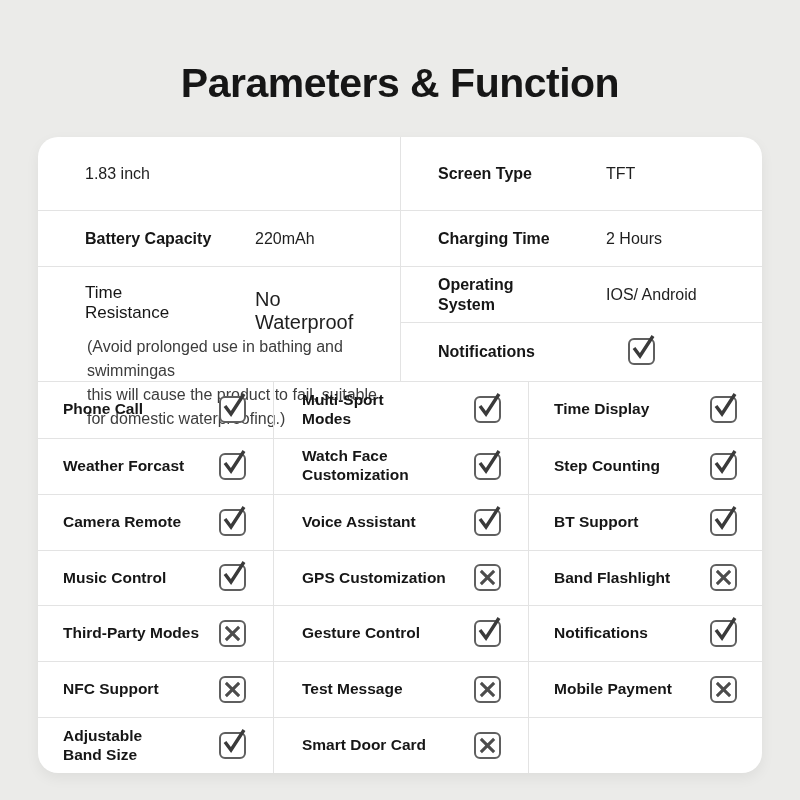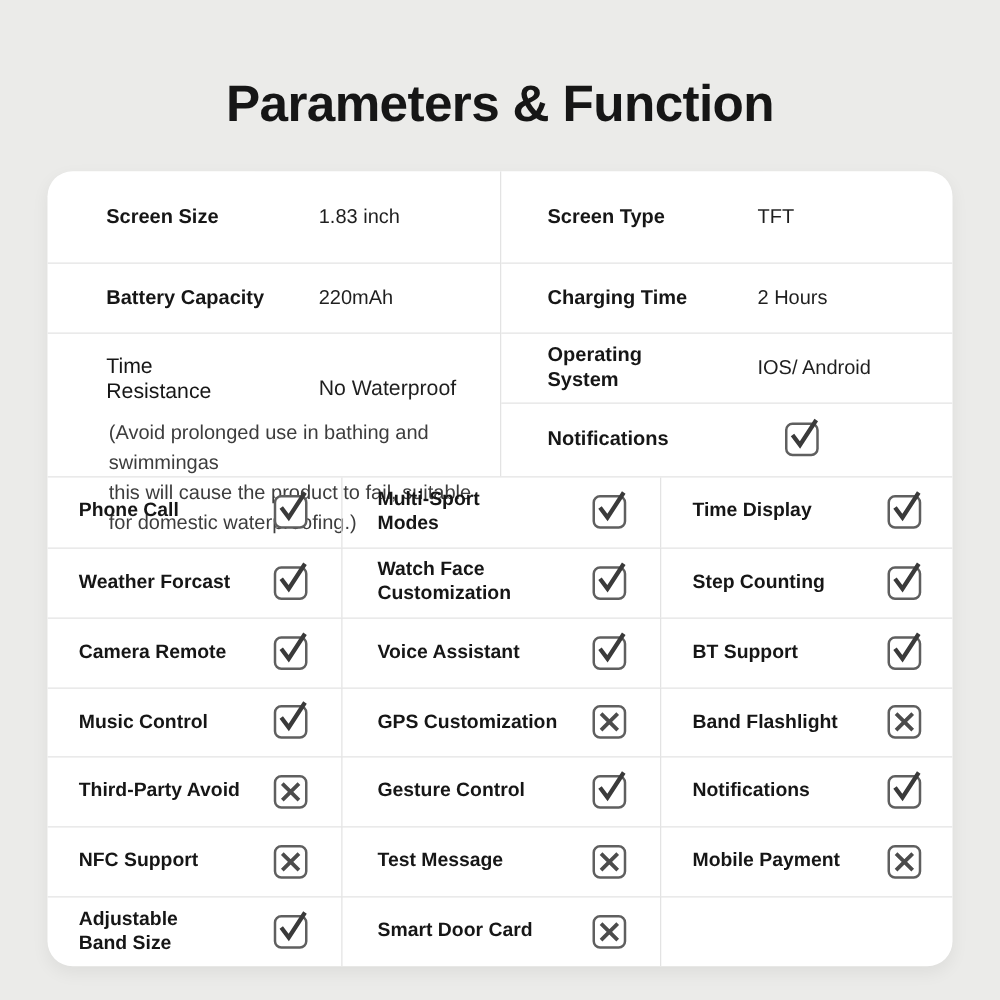--- a/index.html
+++ b/index.html
@@ -37,21 +37,21 @@
   .spec-col.right .spec-row{padding-left:37px;}
   .spec-row + .spec-row{border-top:1.5px solid var(--divider);}
   .r1{height:73px;} .r2{height:56px;} .r3R{height:56px;} .r4R{height:58px;}
   .spec-label{
     width:170px; font-size:16px; font-weight:700; line-height:1.2;
     white-space:pre-line; color:var(--text); flex:0 0 170px;
   }
   .spec-col.right .spec-label{flex:0 0 168px; width:168px;}
   .spec-label.wt-regular{font-weight:400; font-size:17px;}
   .spec-value{font-size:16px; font-weight:400; color:#1f1f1f;}
-  .spec-value.lg{font-size:17px;margin-top:16px;}
+  .spec-value.lg{font-size:20px;margin-top:16px;}
   .water-cell{
     height:114.5px; border-top:1.5px solid var(--divider);
     padding:10px 20px 0 47px; display:flex; flex-direction:column; justify-content:flex-start;
   }
   .water-top{display:flex; align-items:center; min-height:52px;}
   .note{
     margin-top:6px; padding-left:2px;
     font-size:16px; line-height:1.5; color:var(--muted);
     white-space:pre-line;
   }
@@ -91,21 +91,20 @@
 </head>
 <body>
 
 <h1 class="page-title">Parameters &amp; Function</h1>
 
 <div class="card">
 
   <div class="spec">
     <div class="spec-col left">
       <div class="spec-row r1">
-        <span class="spec-label">Screen Size</span>
         <span class="spec-value">1.83 inch</span>
       </div>
       <div class="spec-row r2">
         <span class="spec-label">Battery Capacity</span>
         <span class="spec-value">220mAh</span>
       </div>
       <div class="water-cell">
         <div class="water-top">
           <span class="spec-label wt-regular">Time
 Resistance</span>
@@ -277,21 +276,21 @@
           <span class="cb">
             <span class="cb-box"></span>
             <svg class="cross-svg" viewBox="0 0 20 20">
               <path d="M3 3 L17 17 M17 3 L3 17" fill="none" stroke="#4c4c4c" stroke-width="3.2"></path>
             </svg>
           </span>
         </span>
     </div>
 
     <div class="fcell">
-      <span class="flabel">Third-Party Avoid</span>
+      <span class="flabel">Third-Party Modes</span>
       <span class="fcheck">
           <span class="cb">
             <span class="cb-box"></span>
             <svg class="cross-svg" viewBox="0 0 20 20">
               <path d="M3 3 L17 17 M17 3 L3 17" fill="none" stroke="#4c4c4c" stroke-width="3.2"></path>
             </svg>
           </span>
         </span>
     </div>
     <div class="fcell">

